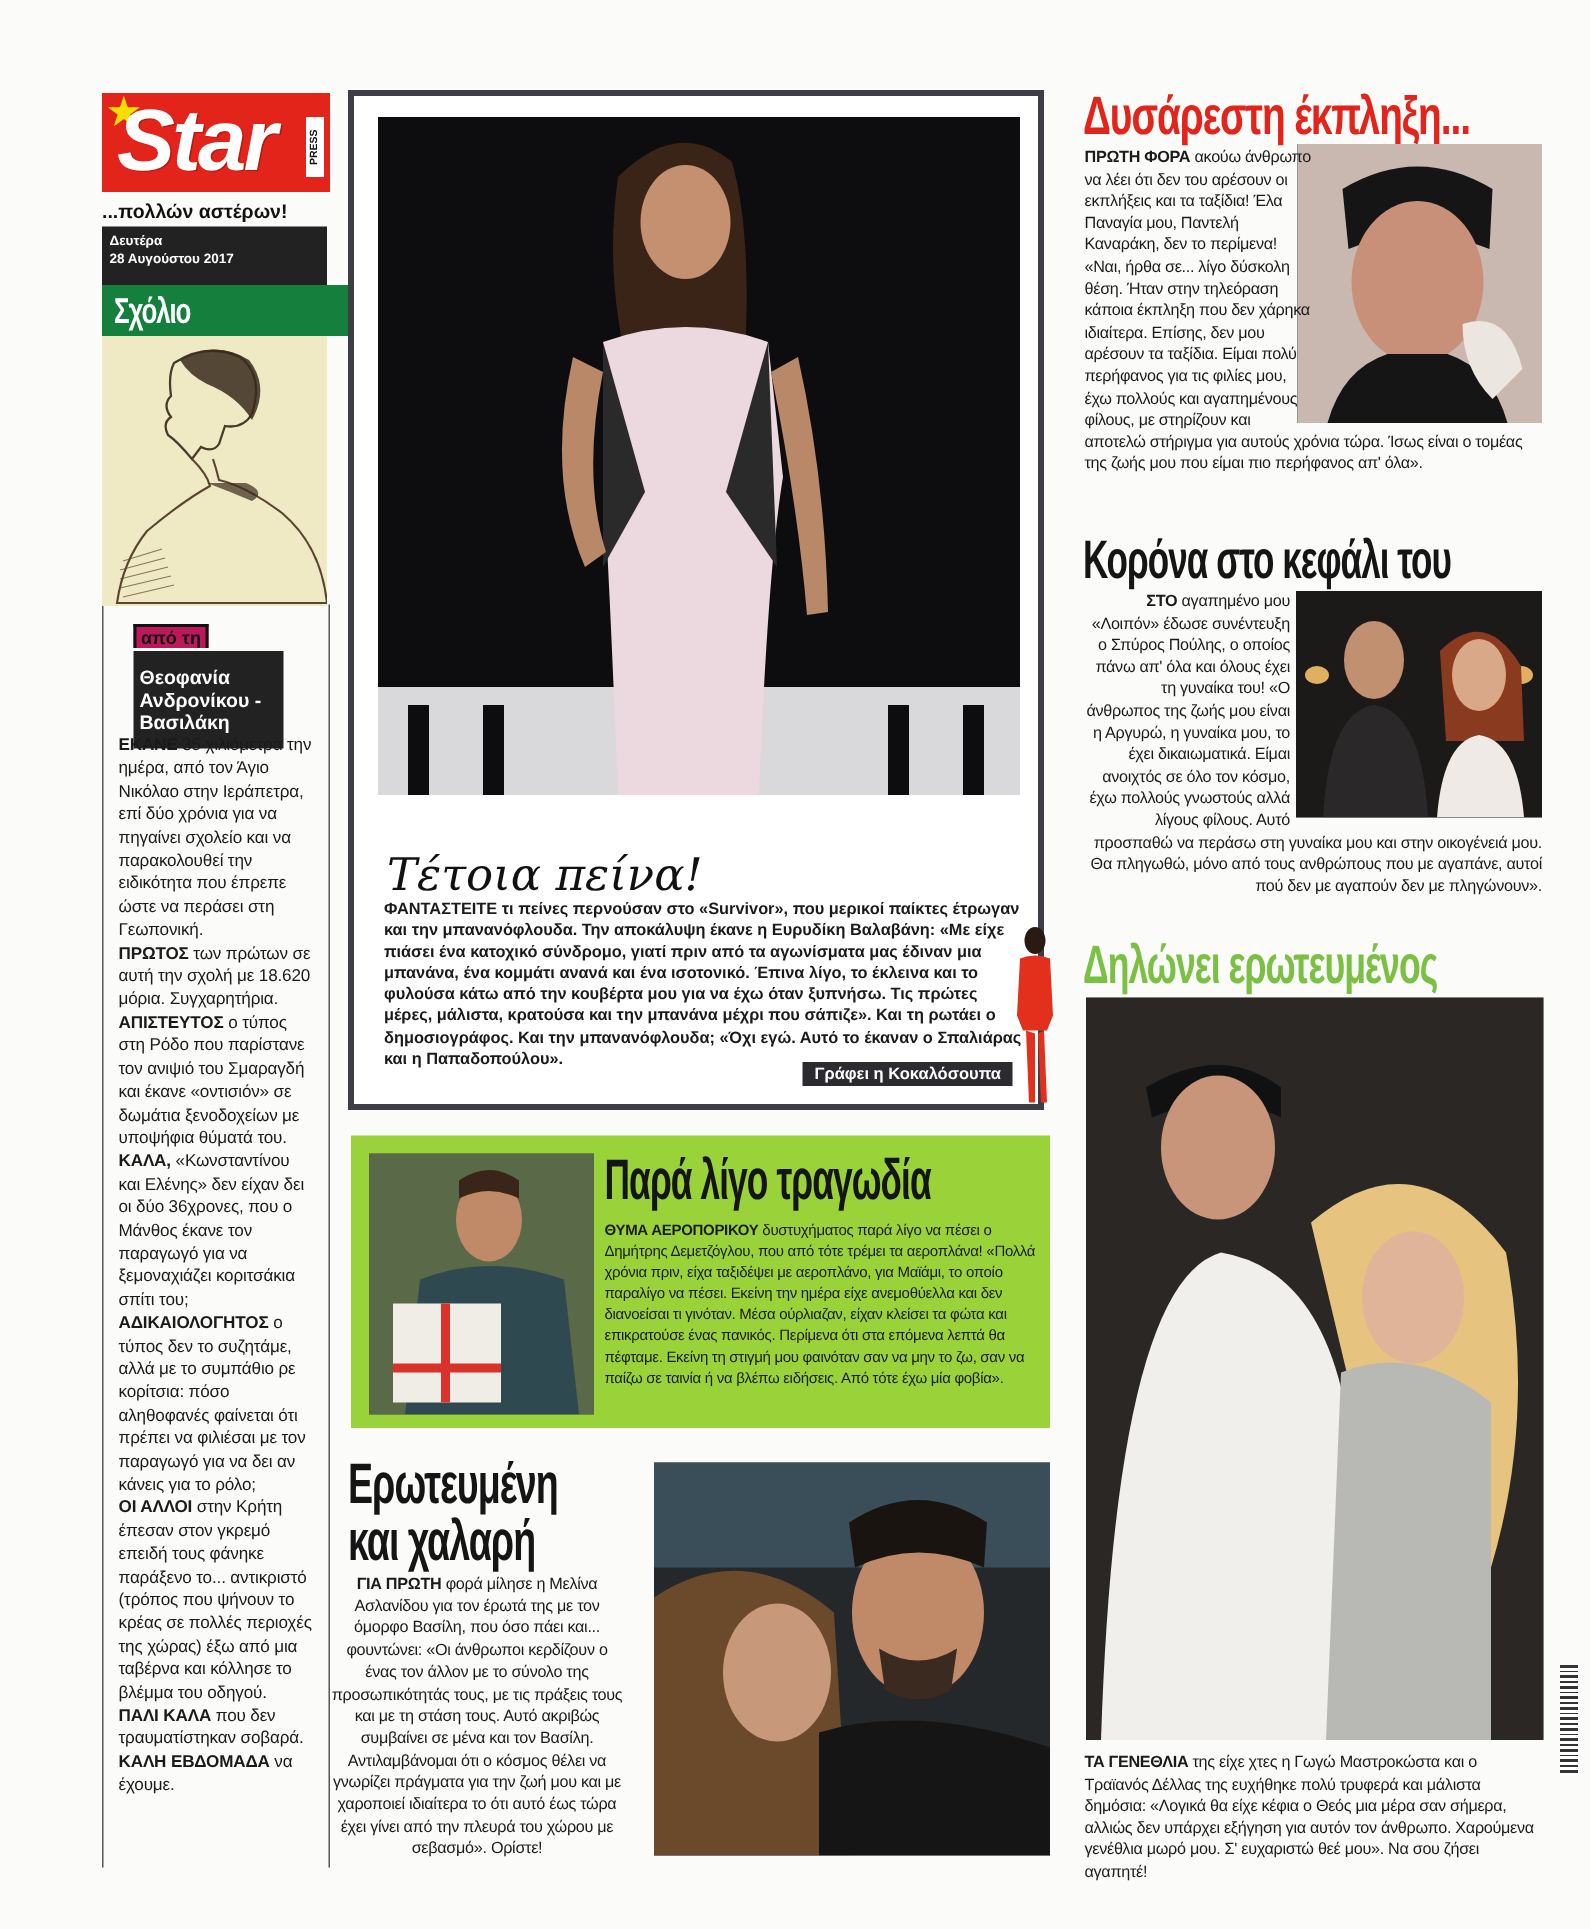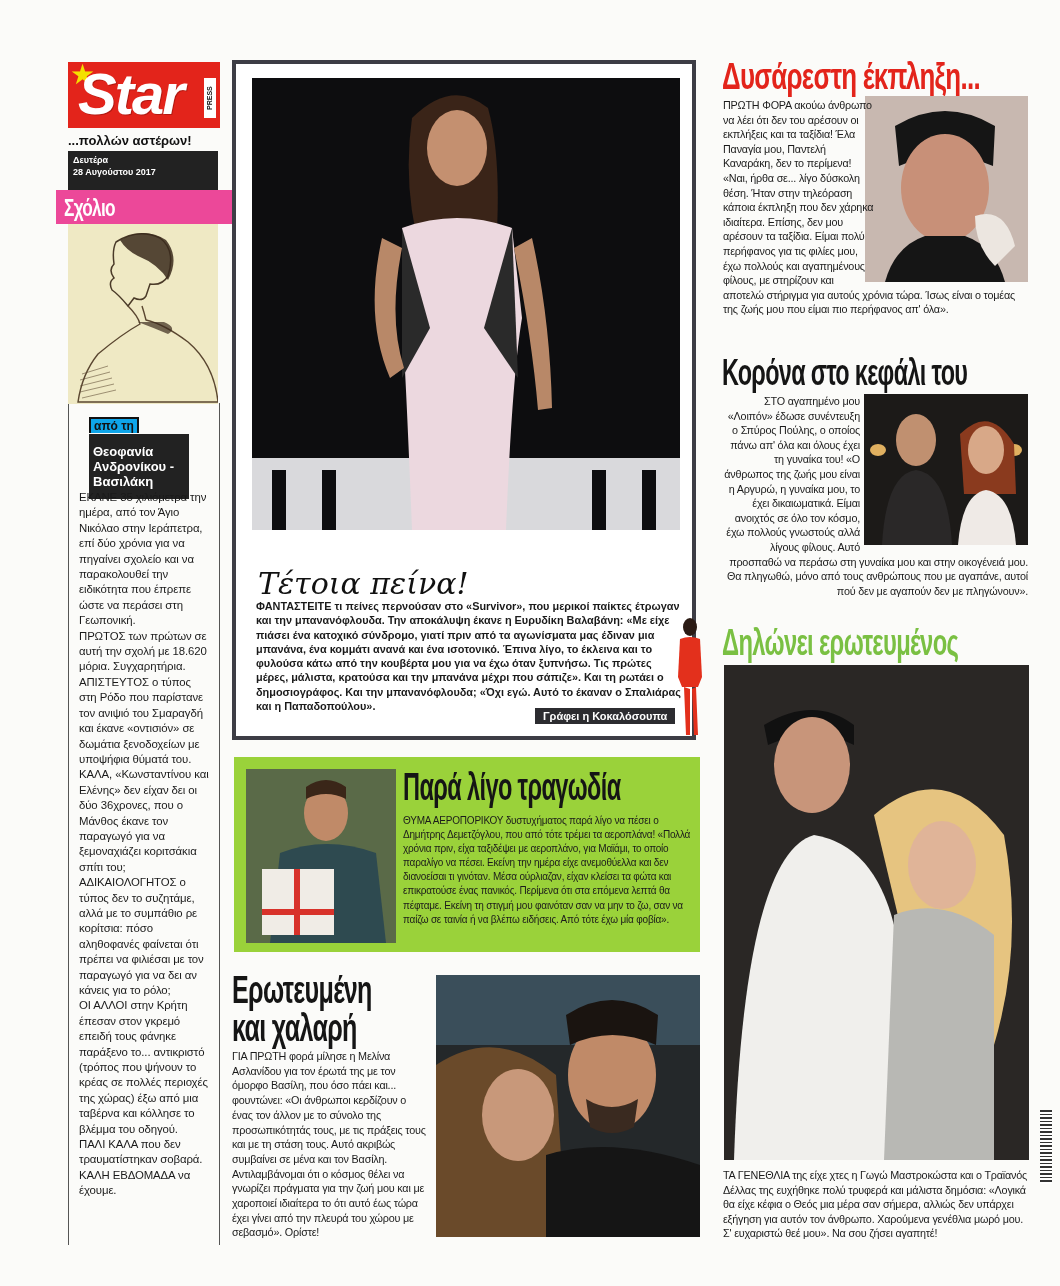--- a/index.html
+++ b/index.html
@@ -1,55 +1,55 @@
 <!DOCTYPE html>
 <html><head>
 <meta charset="utf-8">
 <style>
   html, body { margin:0; padding:0; }
   body { width:1060px; height:1286px; background:#fbfbf9; position:relative; overflow:hidden;
          font-family:"Liberation Sans", sans-serif; color:#111; }
   .abs { position:absolute; }
   .cond { font-family:"Liberation Sans", sans-serif; font-weight:bold; transform-origin:left top; display:inline-block; white-space:nowrap; letter-spacing:-1px; }
   p { margin:0; }
-  b { font-weight:normal; }
+  b { font-weight:bold; }
 
   
   #logo { left:68px; top:62px; width:152px; height:66px; background:#e3241b; }
   #logo .star { position:absolute; left:2px; top:0px; width:26px; height:26px; color:#f4e000; font-size:28px; line-height:26px; }
   #logo .word { position:absolute; left:10px; top:-2px; font-size:58px; font-weight:bold; color:#fff; font-style:italic; letter-spacing:-2px; font-family:"Liberation Sans", sans-serif; text-shadow:1px 1px 0 #b31a12; }
   #logo .press { position:absolute; right:4px; top:16px; width:12px; height:40px; background:#fff; color:#111; font-size:7px; font-weight:bold; writing-mode:vertical-rl; transform:rotate(180deg); text-align:center; line-height:12px; }
   #tagline { left:68px; top:133px; font-size:13px; font-weight:bold; color:#111; }
   #datebar { left:68px; top:151px; width:150px; height:40px; background:#222; color:#fff; font-size:9px; font-weight:bold; padding:3px 0 0 5px; box-sizing:border-box; line-height:12px; }
-  #comment-head { left:56px; top:190px; width:176px; height:34px; background:#ec4899; }
+  #comment-head { left:68px; top:190px; width:176px; height:34px; background:#15803d; }
   #comment-head span { position:absolute; left:8px; top:4px; color:#fff; font-size:24px; transform:scaleX(0.72); }
   #sketch { left:68px; top:224px; width:150px; height:180px; background:#efe9c4; overflow:hidden; }
   #byline { left:89px; top:416px; width:100px; }
-  #byline .l1 { display:inline-block; background:#0ea5e9; border:2px solid #111; border-bottom:none; font-size:12px; font-weight:bold; padding:0 3px; line-height:14px; }
+  #byline .l1 { display:inline-block; background:#be185d; border:2px solid #111; border-bottom:none; font-size:12px; font-weight:bold; padding:0 3px; line-height:14px; }
   #byline .l2 { background:#222; color:#fff; font-size:13px; font-weight:bold; line-height:15px; padding:10px 4px; }
   #left-col { left:68px; top:403px; width:150px; height:842px; border-left:1px solid #555; border-right:1px solid #555; }
   #left-text { left:79px; top:490px; width:130px; font-size:11.4px; line-height:15.4px; letter-spacing:-0.1px; color:#1a1a1a; }
 
   
   #hero { left:232px; top:60px; width:464px; height:680px; background:#fff; border:4px solid #3d3d45; box-sizing:border-box; }
   #hero-photo { left:252px; top:78px; width:428px; height:452px; background:#0d0d0f; overflow:hidden; }
   #hero-title { left:258px; top:543px; font-family:"DejaVu Serif", serif; font-style:italic; font-size:30px; color:#111;margin-top:23px; }
   #hero-text { left:256px; top:599px; width:426px; font-size:10.9px; line-height:14.3px; font-weight:bold; color:#1a1a1a; }
   #hero-author { left:535px; top:708px; background:#2c2c30; color:#fff; font-size:11px; font-weight:bold; padding:2px 8px; }
   #redfig { left:672px; top:617px; width:34px; height:124px; }
 
   
   #green { left:234px; top:757px; width:466px; height:195px; background:#9ad23a; }
   #green-photo { left:246px; top:769px; width:150px; height:174px; background:#3d4a3a; overflow:hidden; }
   #green-title { left:403px; top:766px; font-size:38px; color:#151515; transform:scaleX(0.62); }
   #green-text { left:403px; top:814px; width:294px; font-size:10px; line-height:14.1px; color:#1b1b1b; letter-spacing:-0.2px; }
 
   
   #erot-title { left:232px; top:971px; font-size:38px; color:#151515; line-height:38px; transform:scaleX(0.66); }
-  #erot-text { left:232px; top:1049px; width:196px; font-size:10.8px; line-height:14.7px; color:#1b1b1b; letter-spacing:-0.2px; }
+  #erot-text { left:220px; top:1049px; width:196px; font-size:10.8px; line-height:14.7px; color:#1b1b1b; letter-spacing:-0.2px;text-align:center; }
   #erot-photo { left:436px; top:975px; width:264px; height:262px; background:#1a1a1a; overflow:hidden; }
 
   
   #dys-title { left:722px; top:56px; font-size:36px; color:#e3241b; transform:scaleX(0.72); }
   #dys-text { left:723px; top:98px; width:305px; font-size:10.8px; line-height:14.6px; color:#1b1b1b; letter-spacing:-0.2px; }
   #dys-photo { left:865px; top:96px; width:163px; height:186px; background:#222; overflow:hidden; }
   #kor-title { left:722px; top:352px; font-size:36px; color:#151515; transform:scaleX(0.65); }
   #kor-text { left:723px; top:394px; width:305px; font-size:10.8px; line-height:14.6px; color:#1b1b1b; letter-spacing:-0.2px;text-align:right; }
   #kor-photo { left:864px; top:394px; width:164px; height:151px; background:#1c1a18; overflow:hidden; }
   #dil-title { left:722px; top:622px; font-size:36px; color:#7ac043; transform:scaleX(0.66); }

